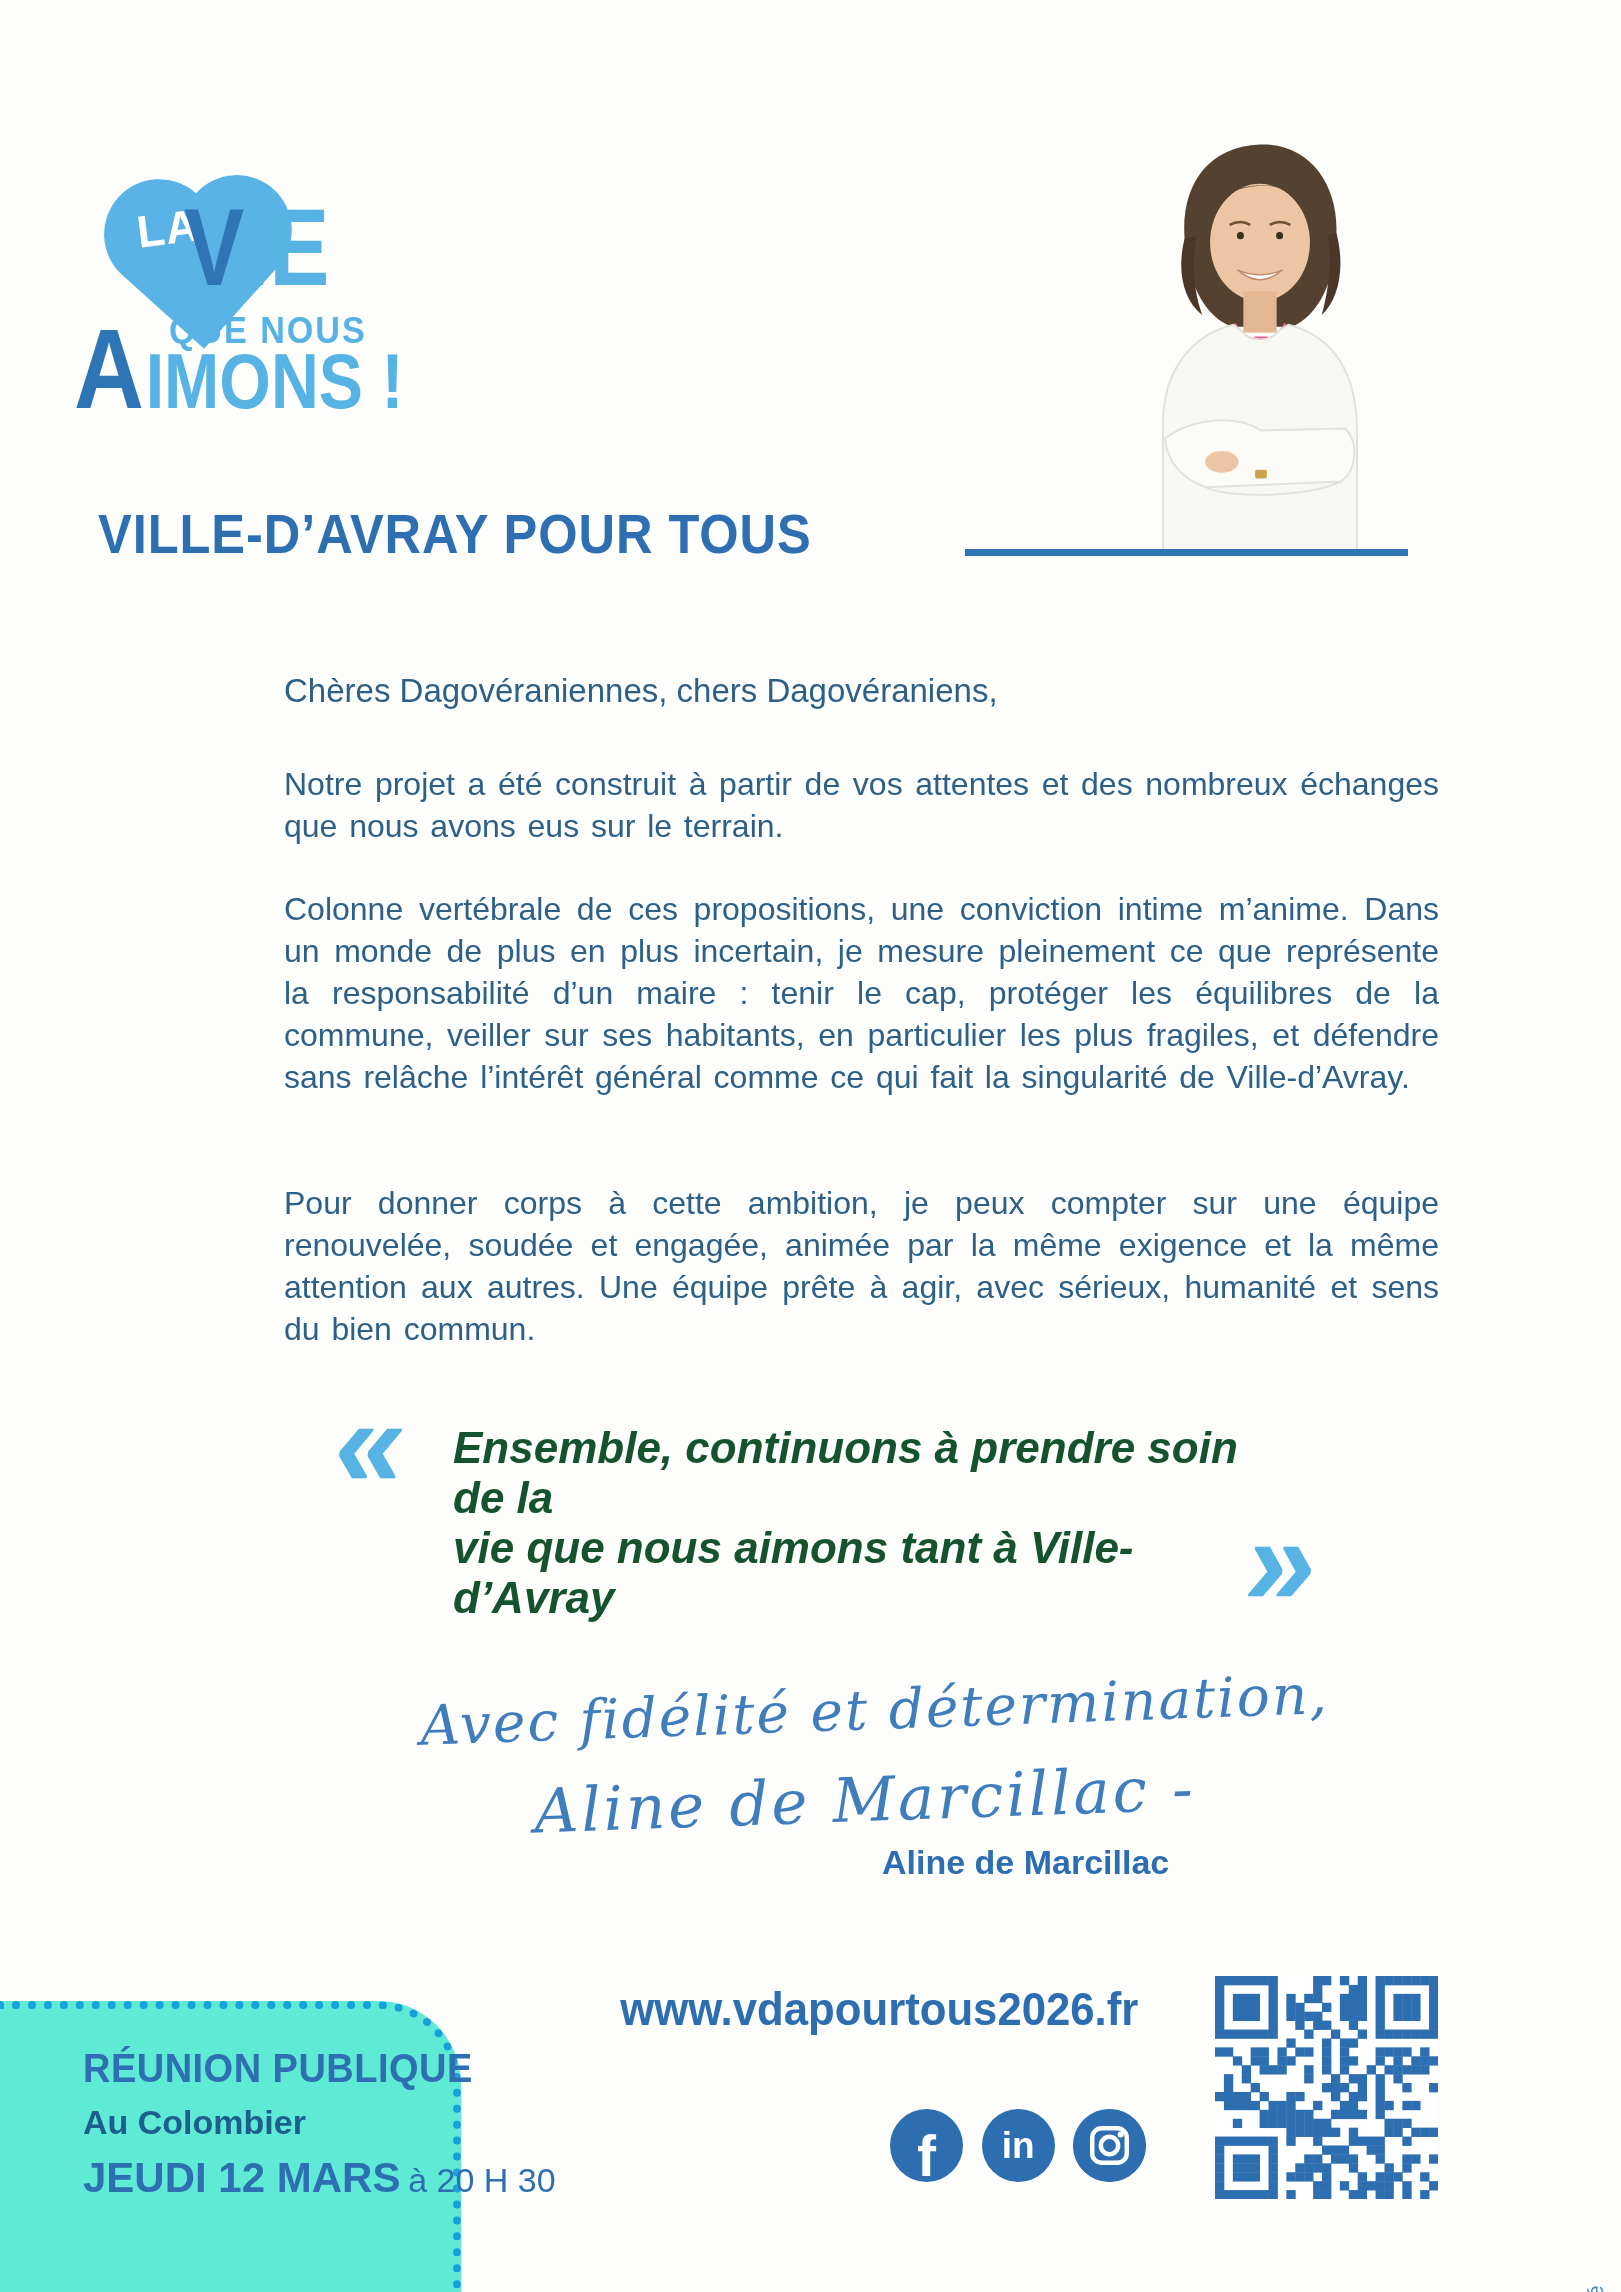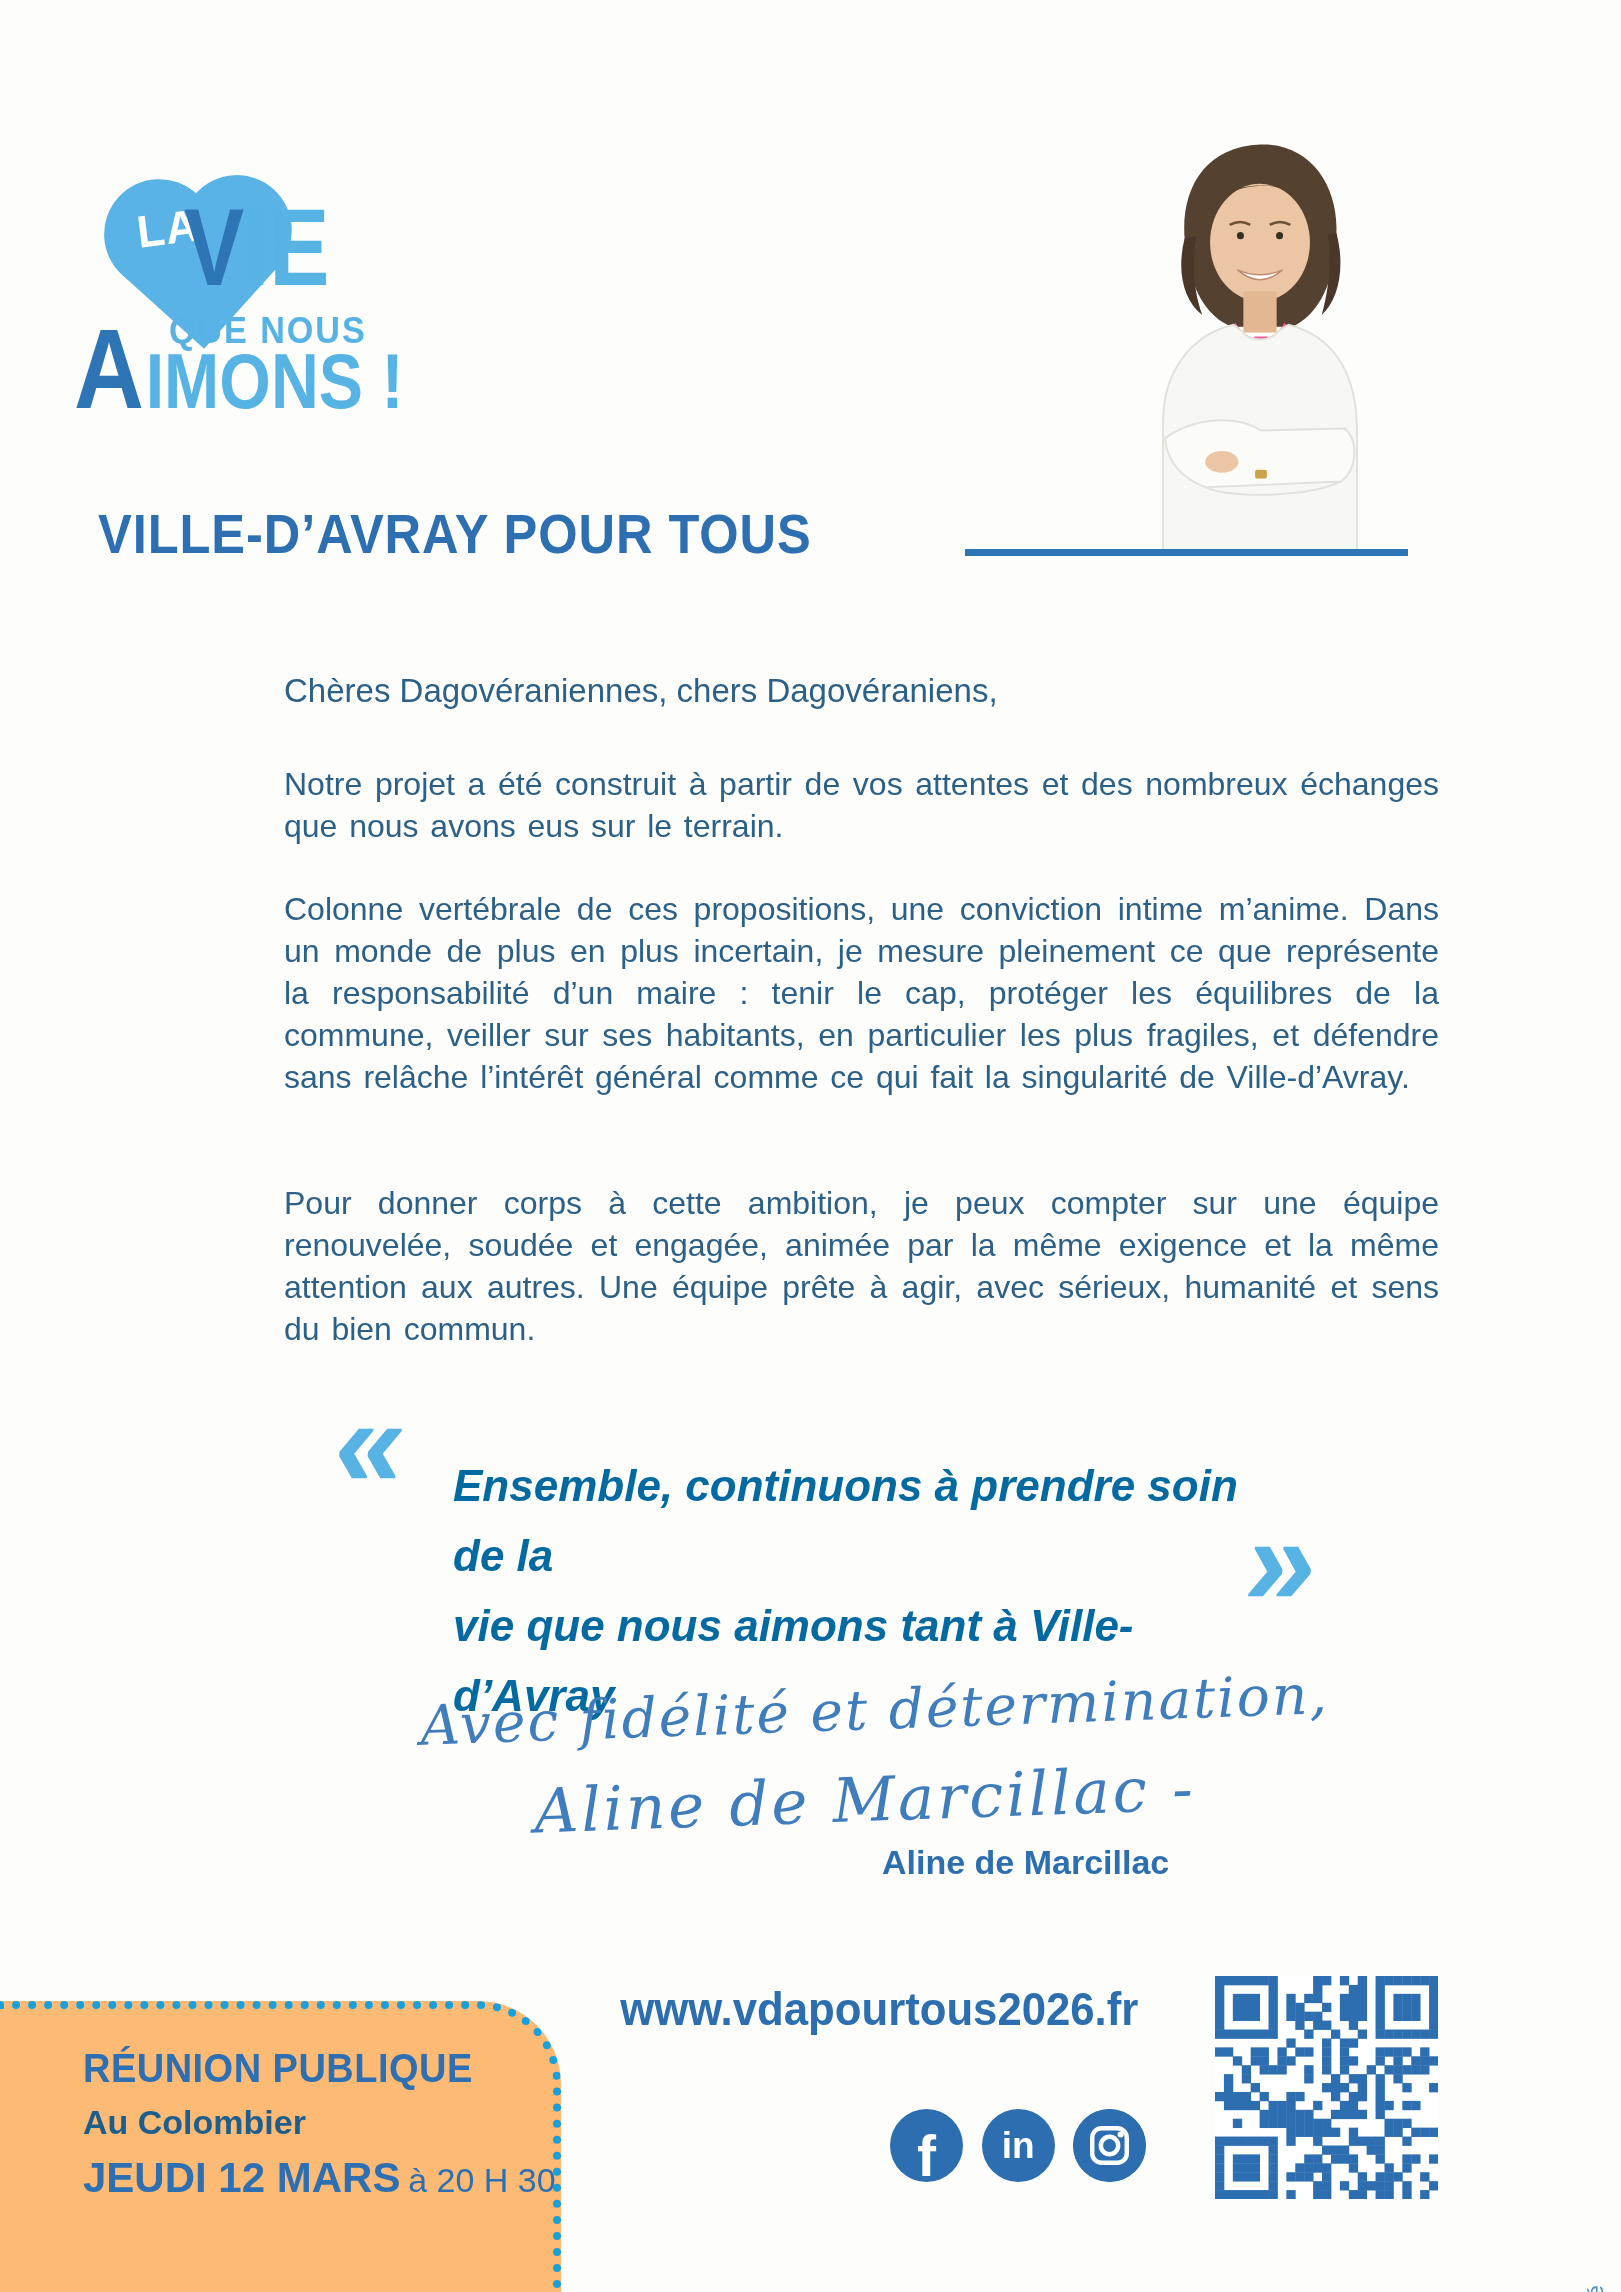--- a/index.html
+++ b/index.html
@@ -26,31 +26,31 @@
   .page-title{position:absolute;left:98px;top:502px;font-size:55px;font-weight:bold;color:#2e6fb2;letter-spacing:1px;transform:scaleX(0.92);transform-origin:left top;white-space:nowrap;}
   .title-underline{position:absolute;left:965px;top:549px;width:443px;height:6.9px;background:#2e75b6;}
   .photo{position:absolute;left:1112px;top:123px;width:296px;height:427px;}
   
   .salutation{position:absolute;left:284px;top:672px;font-size:33px;color:#2d6087;}
   .para{position:absolute;left:284px;width:1155px;font-size:32px;line-height:42px;color:#2d6087;text-align:justify;word-spacing:2.9px;margin:0;}
   .p1{top:763px;}
   .p2{top:888px;}
   .p3{top:1182px;}
   
-  .quote{position:absolute;left:453px;top:1423px;width:814px;font-size:44px;line-height:70px;font-weight:bold;font-style:italic;color:#0369a1;margin-top:28px;}
+  .quote{position:absolute;left:453px;top:1423px;width:814px;font-size:44px;line-height:50px;font-weight:bold;font-style:italic;color:#14532d;}
   .qmark{position:absolute;font-size:127px;line-height:1;font-weight:bold;color:#56b3e4;transform:skewX(-8deg);}
   .q-open{left:335px;top:1380px;}
   .q-close{left:1247px;top:1498px;}
   
   .sig{position:absolute;font-family:"DejaVu Serif",serif;font-style:italic;color:#3f7dbd;white-space:nowrap;}
   .sig1{left:420px;top:1678px;font-size:55px;transform:rotate(-2deg);letter-spacing:2px;}
   .sig2{left:534px;top:1764px;font-size:61px;transform:rotate(-2deg);letter-spacing:2.9px;}
   .printed-name{position:absolute;left:882px;top:1843px;font-size:34px;font-weight:bold;color:#2d6eb0;}
   
-  .event-box{position:absolute;left:0;top:2001px;width:561px;height:291px;background:#fdba74;
+  .event-box{position:absolute;left:0;top:2001px;width:461px;height:291px;background:#5eead4;
     border-top:8.8px dotted #18a0dc;border-right:8.8px dotted #18a0dc;border-top-right-radius:83px;box-sizing:border-box;}
   .event-inner{padding:37px 0 0 83px;}
   .event-title{font-size:40px;font-weight:bold;color:#2e6fb2;letter-spacing:0.5px;transform:scaleX(0.95);transform-origin:left top;white-space:nowrap;}
   .event-location{font-size:34px;font-weight:bold;color:#1d5e8d;margin-top:11.8px;}
   .event-datetime{margin-top:11.8px;white-space:nowrap;}
   .event-date{font-size:42px;font-weight:bold;color:#2e6fb2;}
   .event-time{font-size:34px;color:#2e6fb2;margin-left:7.8px;}
   
   .web-block{position:absolute;left:608px;top:1982px;width:490px;text-align:right;}
   .web-url{font-size:46px;font-weight:bold;color:#2d6eb0;transform:scaleX(0.95);transform-origin:center top;white-space:nowrap;}

